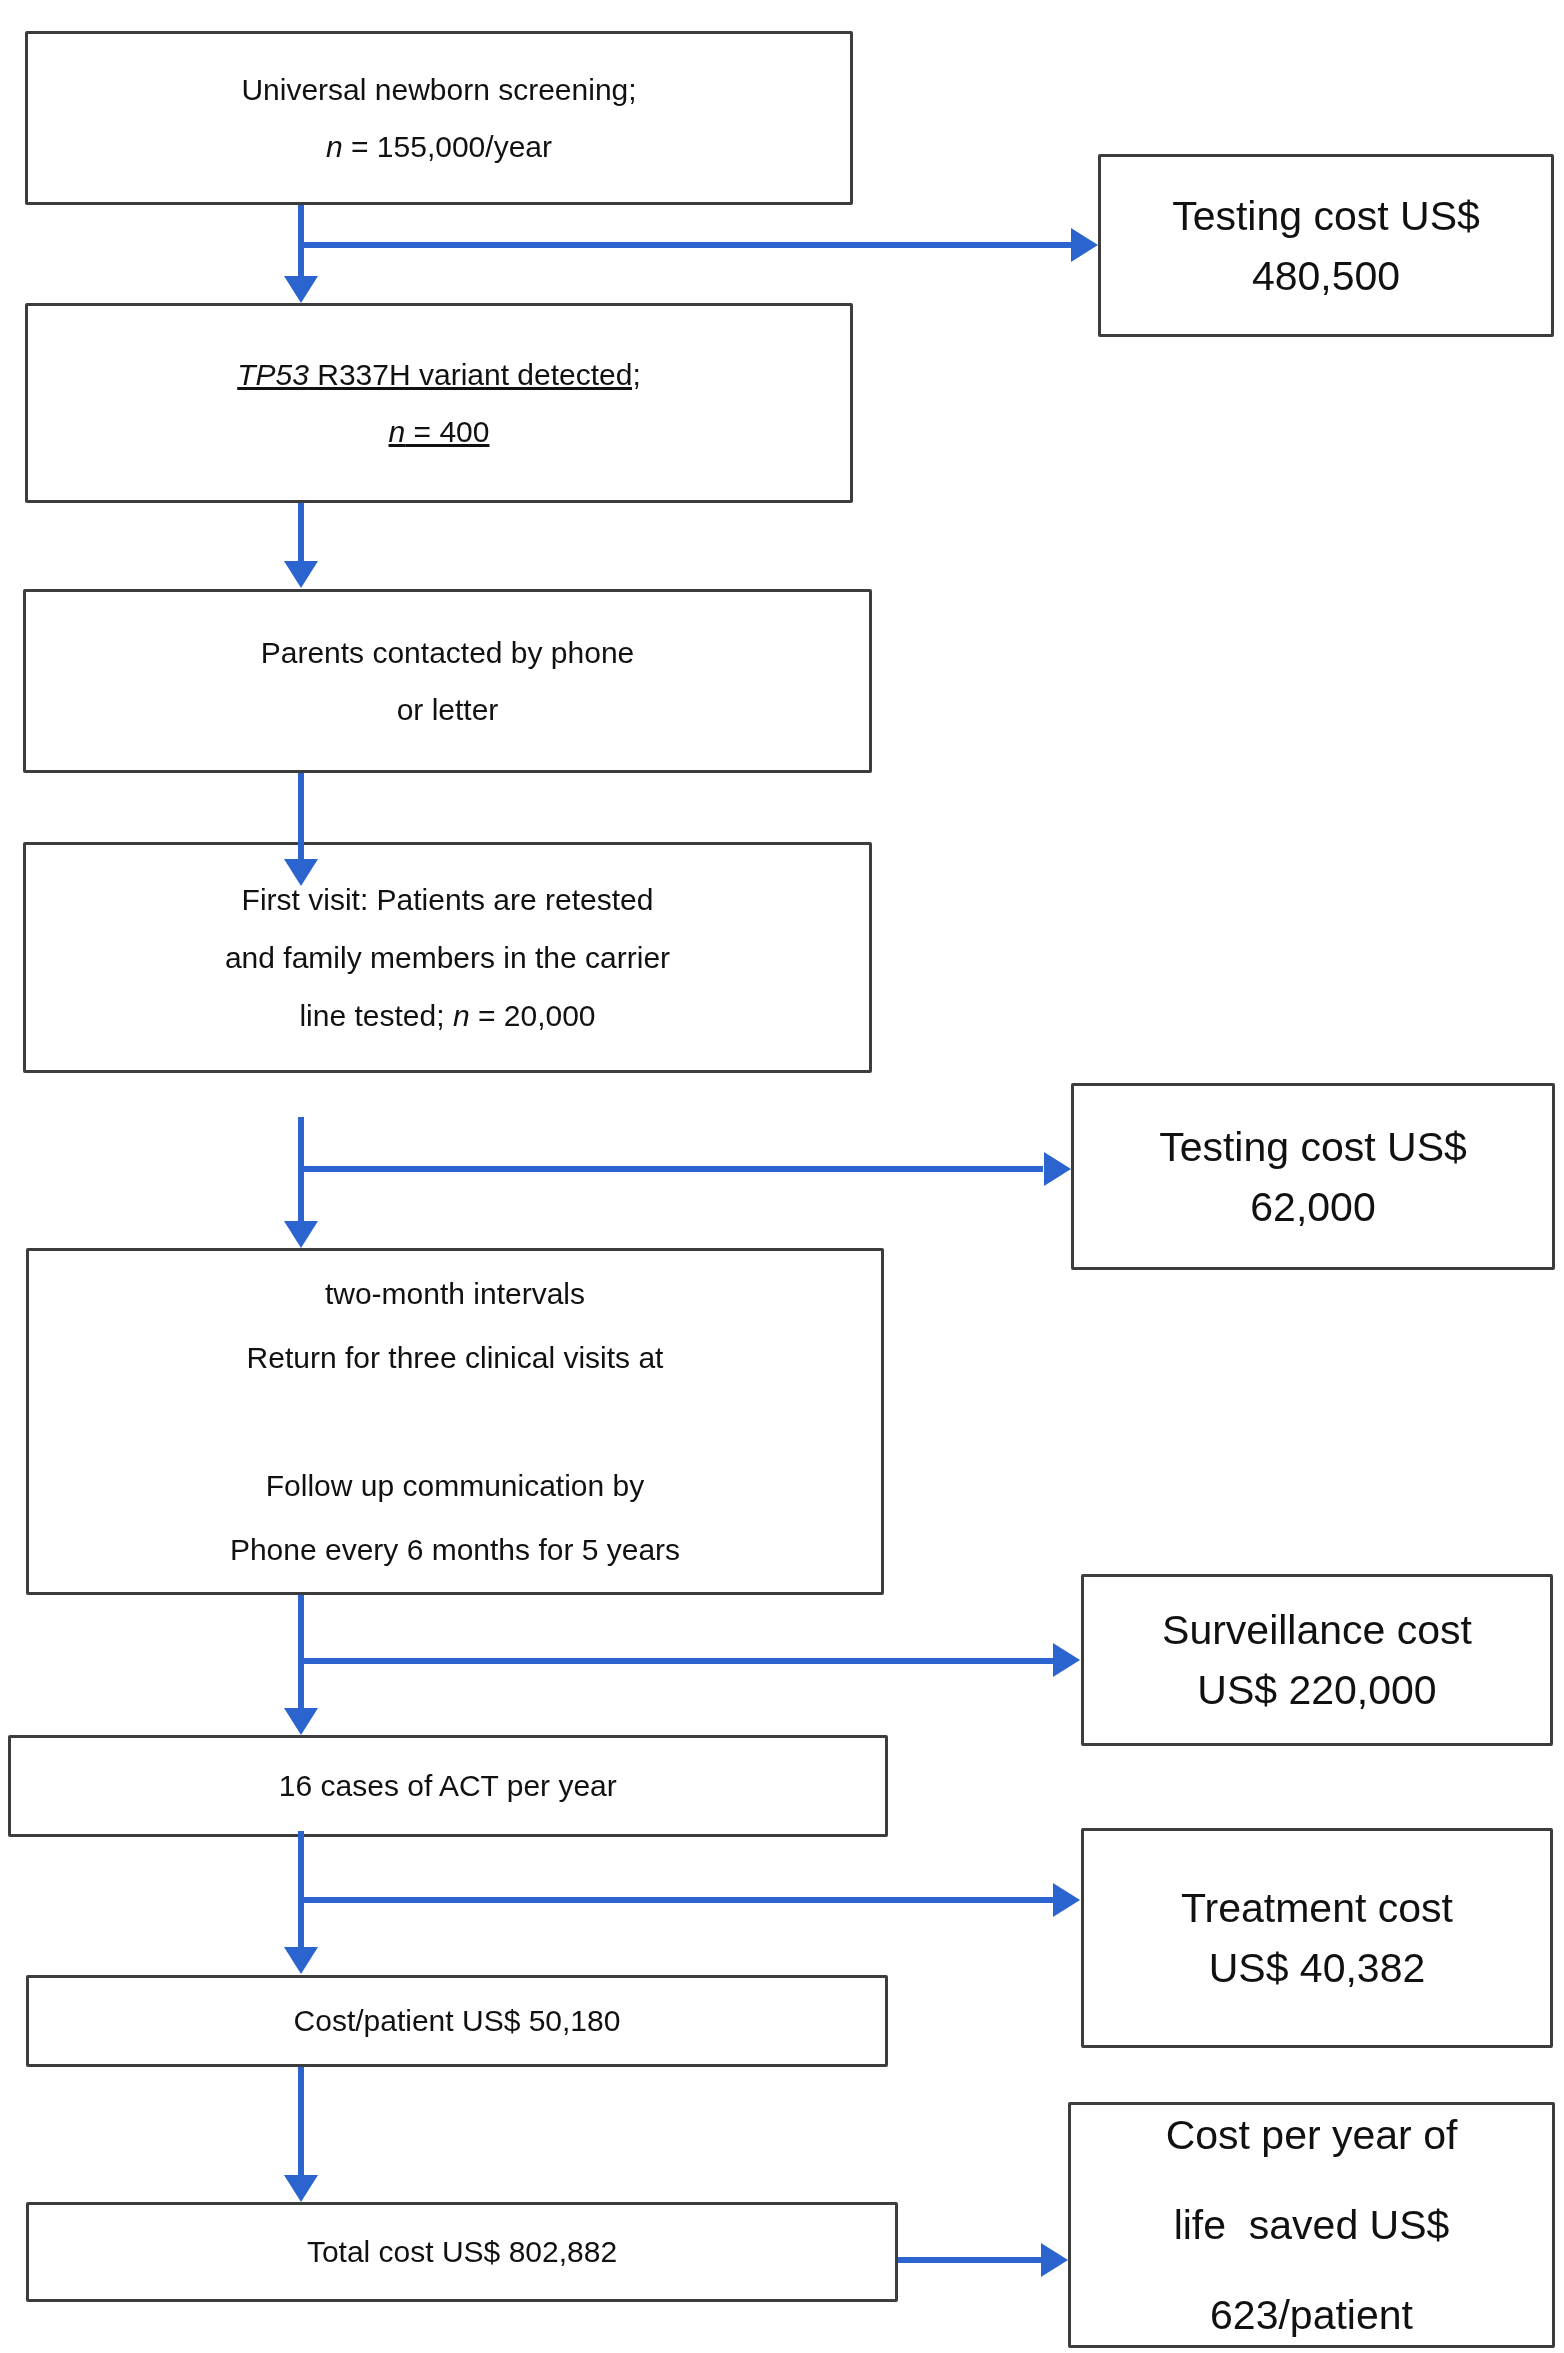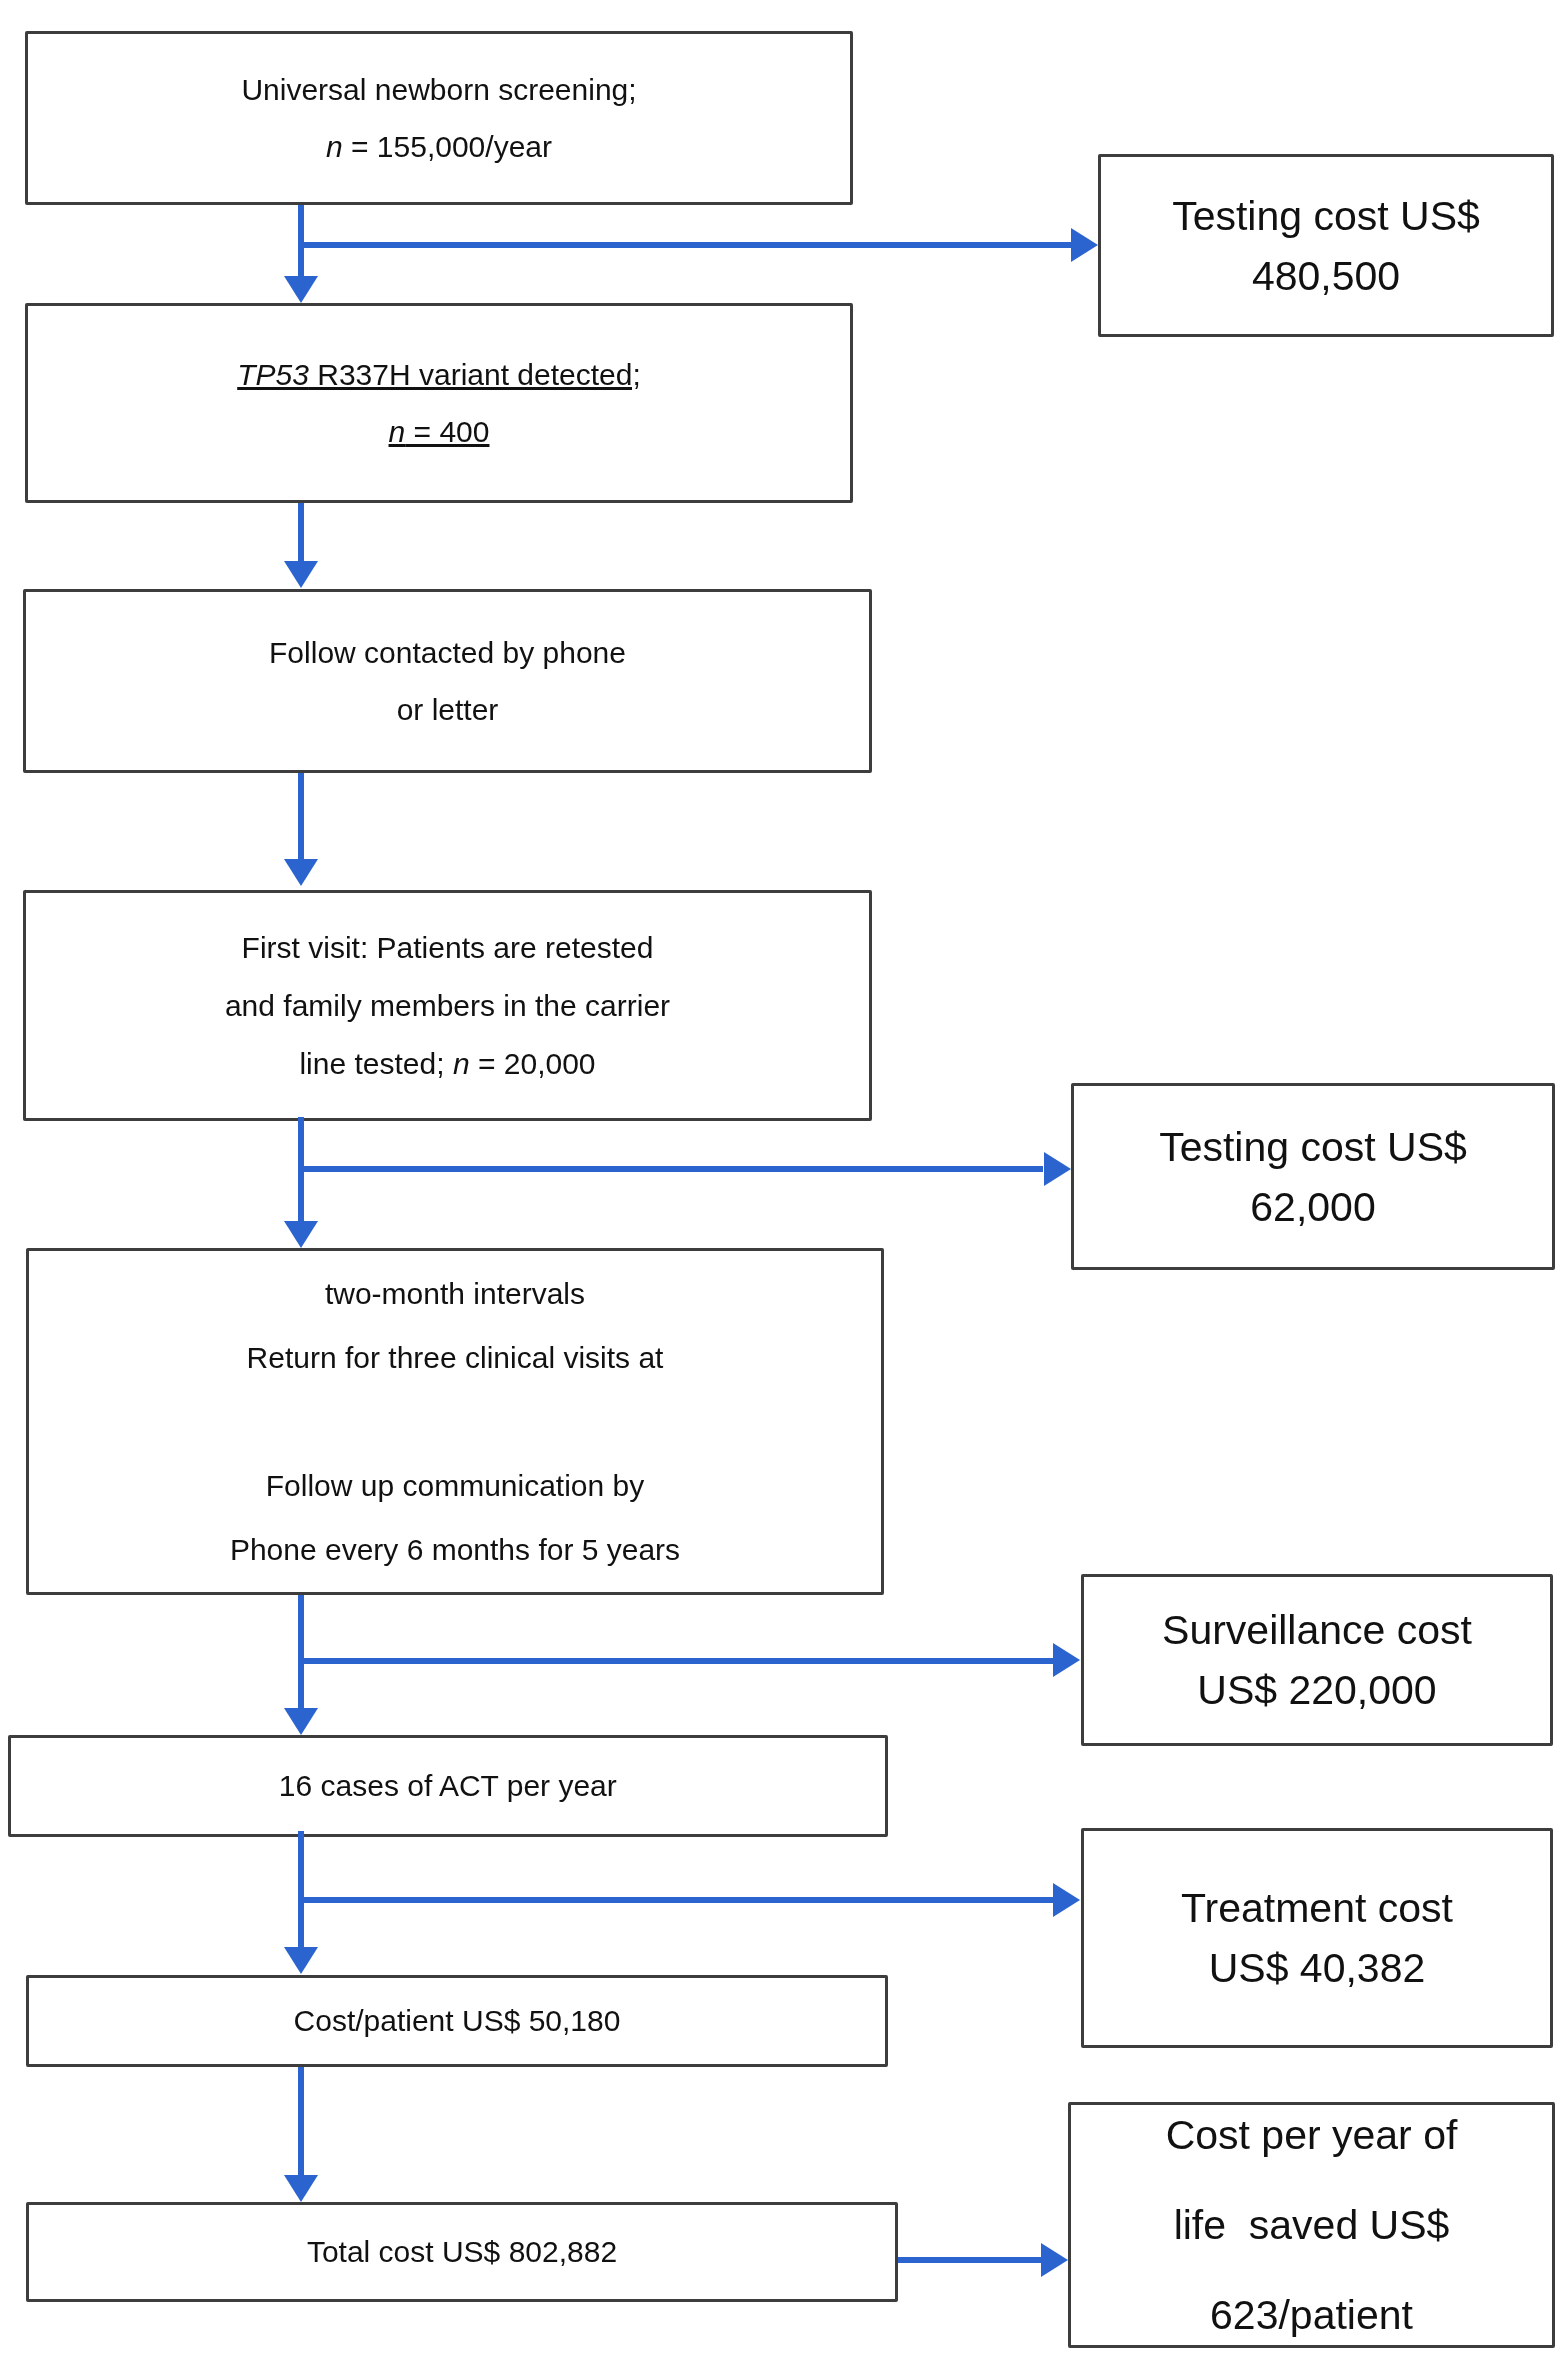--- a/index.html
+++ b/index.html
@@ -25,21 +25,21 @@
     font-size:30px;
     line-height:57px;
   }
   .box .bline, .box .bline span, .box .bline i{ white-space:pre-wrap; }
   .spacer{height:64px;}
 
   
   #b-universal   {left:25px;  top:30.5px;   width:828px; height:174px;}
   #b-tp53        {left:25px;  top:303px;  width:828px; height:200px;text-decoration:underline;}
   #b-parents     {left:23px;  top:589px;  width:849px; height:184px;}
-  #b-firstvisit  {left:23px;  top:890px; width:849px; height:231px; line-height:58px;}
+  #b-firstvisit  {left:23px;  top:842px; width:849px; height:231px; line-height:58px;}
   #b-followup    {left:26px;  top:1248px; width:858px; height:347px; line-height:64px;}
   #b-act         {left:7.8px;  top:1735px; width:880px; height:102px; line-height:1.2;}
   #b-costpatient {left:26px;  top:1975px; width:862px; height:92px; line-height:1.2;}
   #b-total       {left:26px;  top:2202px; width:872px; height:100px; line-height:1.2;}
 
   
   #b-testing1 {left:1098px; top:154px;  width:456px; height:183px; font-size:41px; line-height:60px;}
   #b-testing2 {left:1071px; top:1083px; width:484px; height:187px; font-size:41px; line-height:60px;}
   #b-surv     {left:1081px; top:1574px; width:472px; height:172px; font-size:41px; line-height:60px;}
   #b-treat    {left:1081px; top:1828px; width:472px; height:220px; font-size:41px; line-height:60px;text-align:right;}
@@ -64,21 +64,21 @@
     <div class="bline"><span>Universal newborn screening;</span></div>
     <div class="bline"><i>n</i><span> = 155,000/year</span></div>
   </div>
 
   <div class="box" id="b-tp53">
     <div class="bline"><i>TP53</i><span> R337H variant detected;</span></div>
     <div class="bline"><i>n</i><span> = 400</span></div>
   </div>
 
   <div class="box" id="b-parents">
-    <div class="bline"><span>Follow contacted by phone</span></div>
+    <div class="bline"><span>Parents contacted by phone</span></div>
     <div class="bline"><span>or letter</span></div>
   </div>
 
   <div class="box" id="b-firstvisit">
     <div class="bline"><span>First visit: Patients are retested</span></div>
     <div class="bline"><span>and family members in the carrier</span></div>
     <div class="bline"><span>line tested; </span><i>n</i><span> = 20,000</span></div>
   </div>
 
   <div class="box" id="b-followup">

